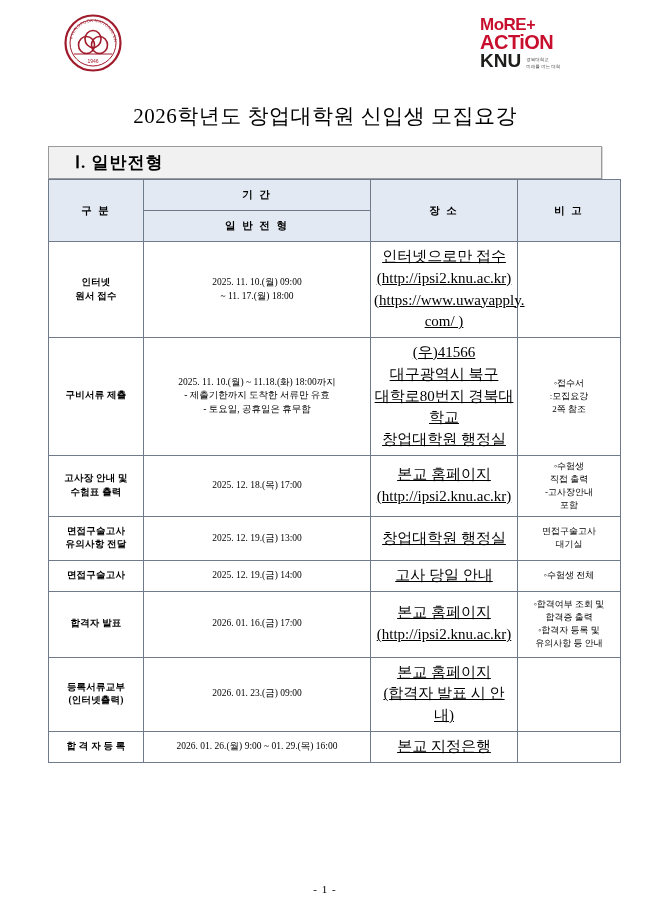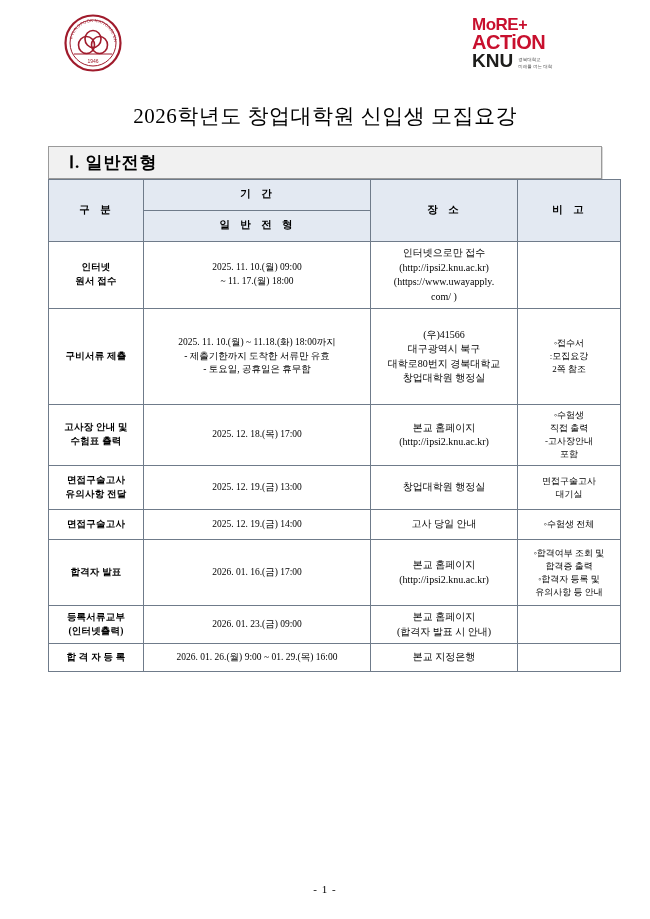--- a/index.html
+++ b/index.html
@@ -30,21 +30,21 @@
   .logo-left {
     position: absolute;
     left: 16px;
     top: 14px;
     width: 58px;
     height: 58px;
   }
   .logo-left svg { display: block; }
   .logo-right {
     position: absolute;
-    right: 10px;
+    right: 2px;
     top: 16px;
     width: 120px;
     text-align: left;
   }
   .mk-more {
     font-family: "Liberation Sans", sans-serif;
     font-weight: bold;
     font-size: 17px;
     color: #c8102e;
     letter-spacing: -0.5px;
@@ -90,21 +90,21 @@
     margin-top: 30px;
     margin-bottom: 16px;
     font-family: "Liberation Serif", serif;
   }
   
   .section-banner {
     border: 1px solid #9a9a9a;
     background: #f1f1f1;
     height: 31px;
     line-height: 31px;
-    padding-left: 20px;
+    padding-left: 26px;
     font-size: 17px;
     font-weight: bold;
     letter-spacing: 1px;
     box-shadow: 1px 1px 0 #d8d8d8;
   }
   
   .sub-heading {
     margin-top: 25px;
     margin-bottom: 14px;
     font-size: 12.5px;
@@ -125,21 +125,20 @@
     vertical-align: middle;
     padding: 4px 3px;
     line-height: 1.45;
   }
   table.schedule thead th {
     background: #e3e9f2;
     font-weight: bold;
     font-size: 10.5px;
     letter-spacing: 2px;
     height: 22px;
-    font-family: Liberation Mono, monospace;
   }
   th.col-div {
     letter-spacing: 6px;
     width: 88px;
     margin-left: 12px;
   }
   th.col-period { width: 220px; }
   th.col-place { width: 140px; }
   th.col-note { width: 96px; }
   td.cell-div {
@@ -147,21 +146,21 @@
     font-size: 9.5px;
     letter-spacing: 0.2px;
   }
   td.cell-note {
     font-size: 9px;
     text-align: left;
     padding-left: 7px;
     line-height: 1.5;
   }
   td.cell-period { font-size: 9.5px; }
-  td.cell-place { font-size: 10px; }
+  td.cell-place { font-size: 15px; text-decoration: underline; }
   .r1 { height: 62px; }
   .r2 { height: 96px; }
   .r3 { height: 58px; }
   .r4 { height: 44px; }
   .r5 { height: 30px; }
   .r6 { height: 66px; }
   .r7 { height: 36px; }
   .r8 { height: 28px; margin-top: 32px; }
   .nowrap { white-space: nowrap; }
   

